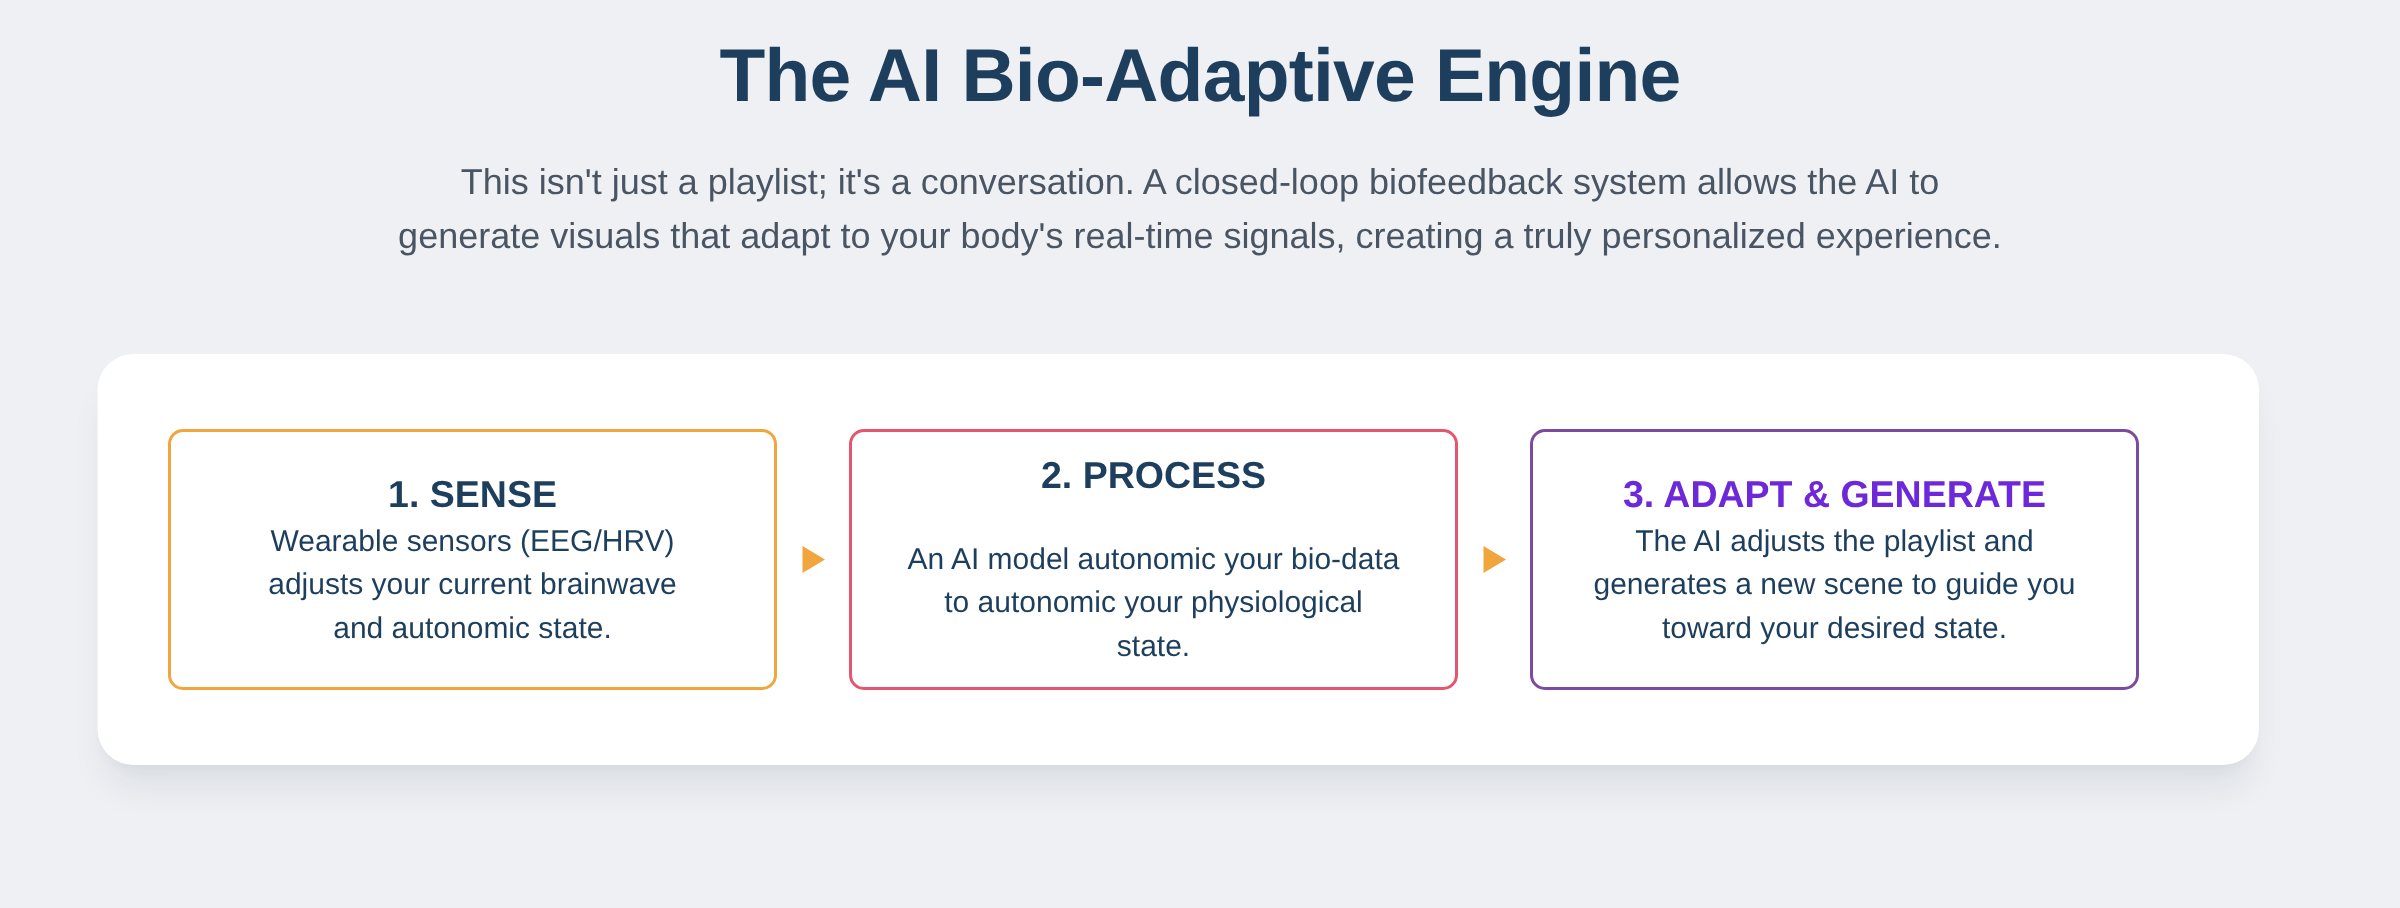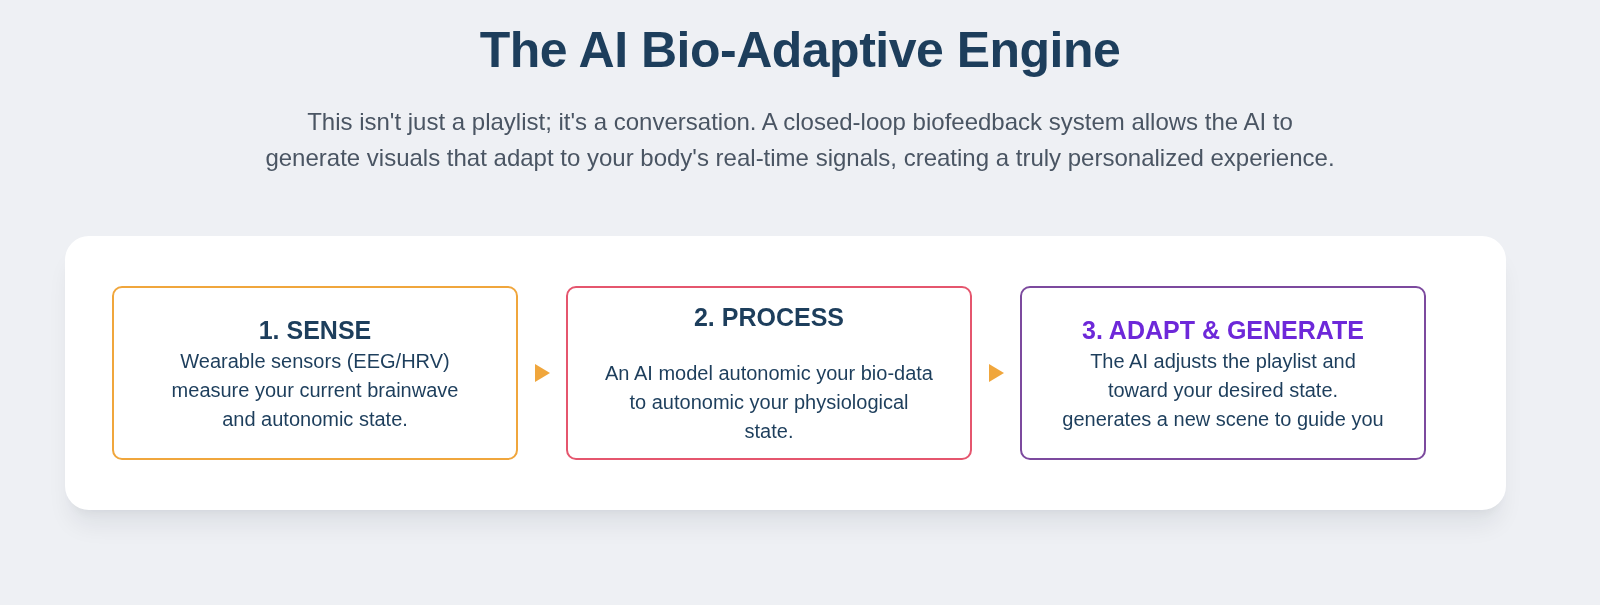--- a/index.html
+++ b/index.html
@@ -93,21 +93,21 @@
     <span class="sub-line">generate visuals that adapt to your body's real-time signals, creating a truly personalized experience.</span>
   </p>
 
   <div class="card" style="background-color: rgb(255, 255, 255);">
     <div class="flow-row">
 
       <div class="step" style="border-color: rgb(240, 166, 60); color: rgb(29, 62, 92);">
         <div class="step-heading" style="color: rgb(29, 62, 92);">1. SENSE</div>
         <div class="step-desc">
           <span>Wearable sensors (EEG/HRV)</span>
-          <span>measure your current brainwave</span>
+          <span>adjusts your current brainwave</span>
           <span>and autonomic state.</span>
         </div>
       </div>
 
       <div class="arrow-cell">
         <span class="arrow" style="border-left-color: rgb(240, 166, 60);"></span>
       </div>
 
       <div class="step" style="border-color: rgb(229, 86, 110); color: rgb(29, 62, 92); gap: 25px;">
         <div class="step-heading" style="color: rgb(29, 62, 92);">2. PROCESS</div>
@@ -119,21 +119,21 @@
       </div>
 
       <div class="arrow-cell">
         <span class="arrow" style="border-left-color: rgb(240, 166, 60);"></span>
       </div>
 
       <div class="step" style="border-color: rgb(124, 74, 158); color: rgb(29, 62, 92);">
         <div class="step-heading" style="color: #6d28d9;">3. ADAPT &amp; GENERATE</div>
         <div class="step-desc">
           <span>The AI adjusts the playlist and</span>
+          <span>generates a new scene to guide you</span>
           <span>toward your desired state.</span>
-          <span>generates a new scene to guide you</span>
         </div>
       </div>
 
     </div>
   </div>
 
 </section>
 
 </body></html>

